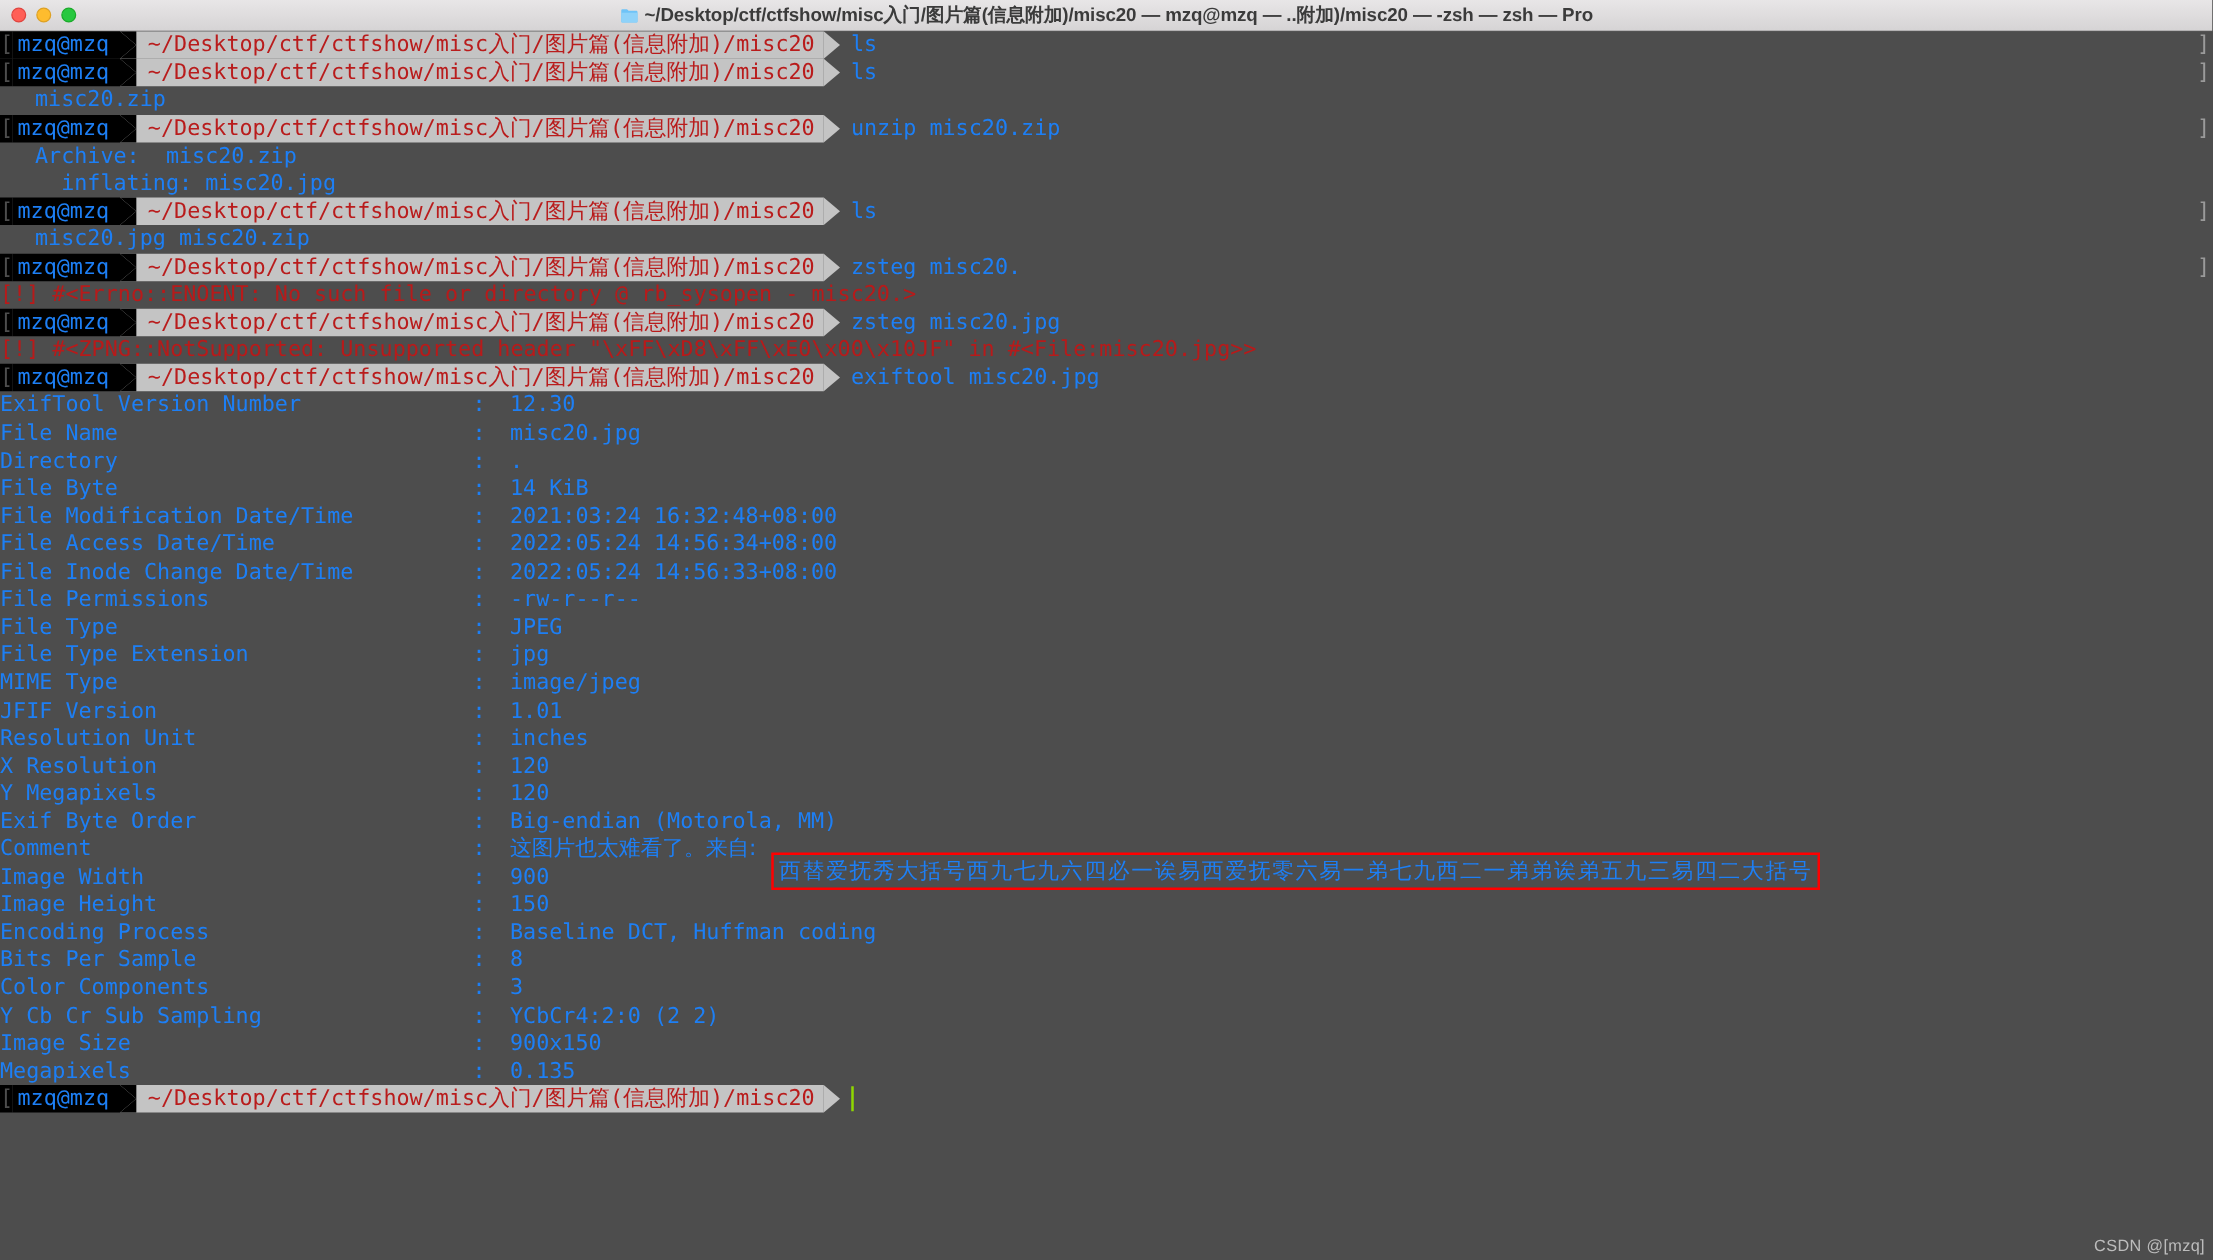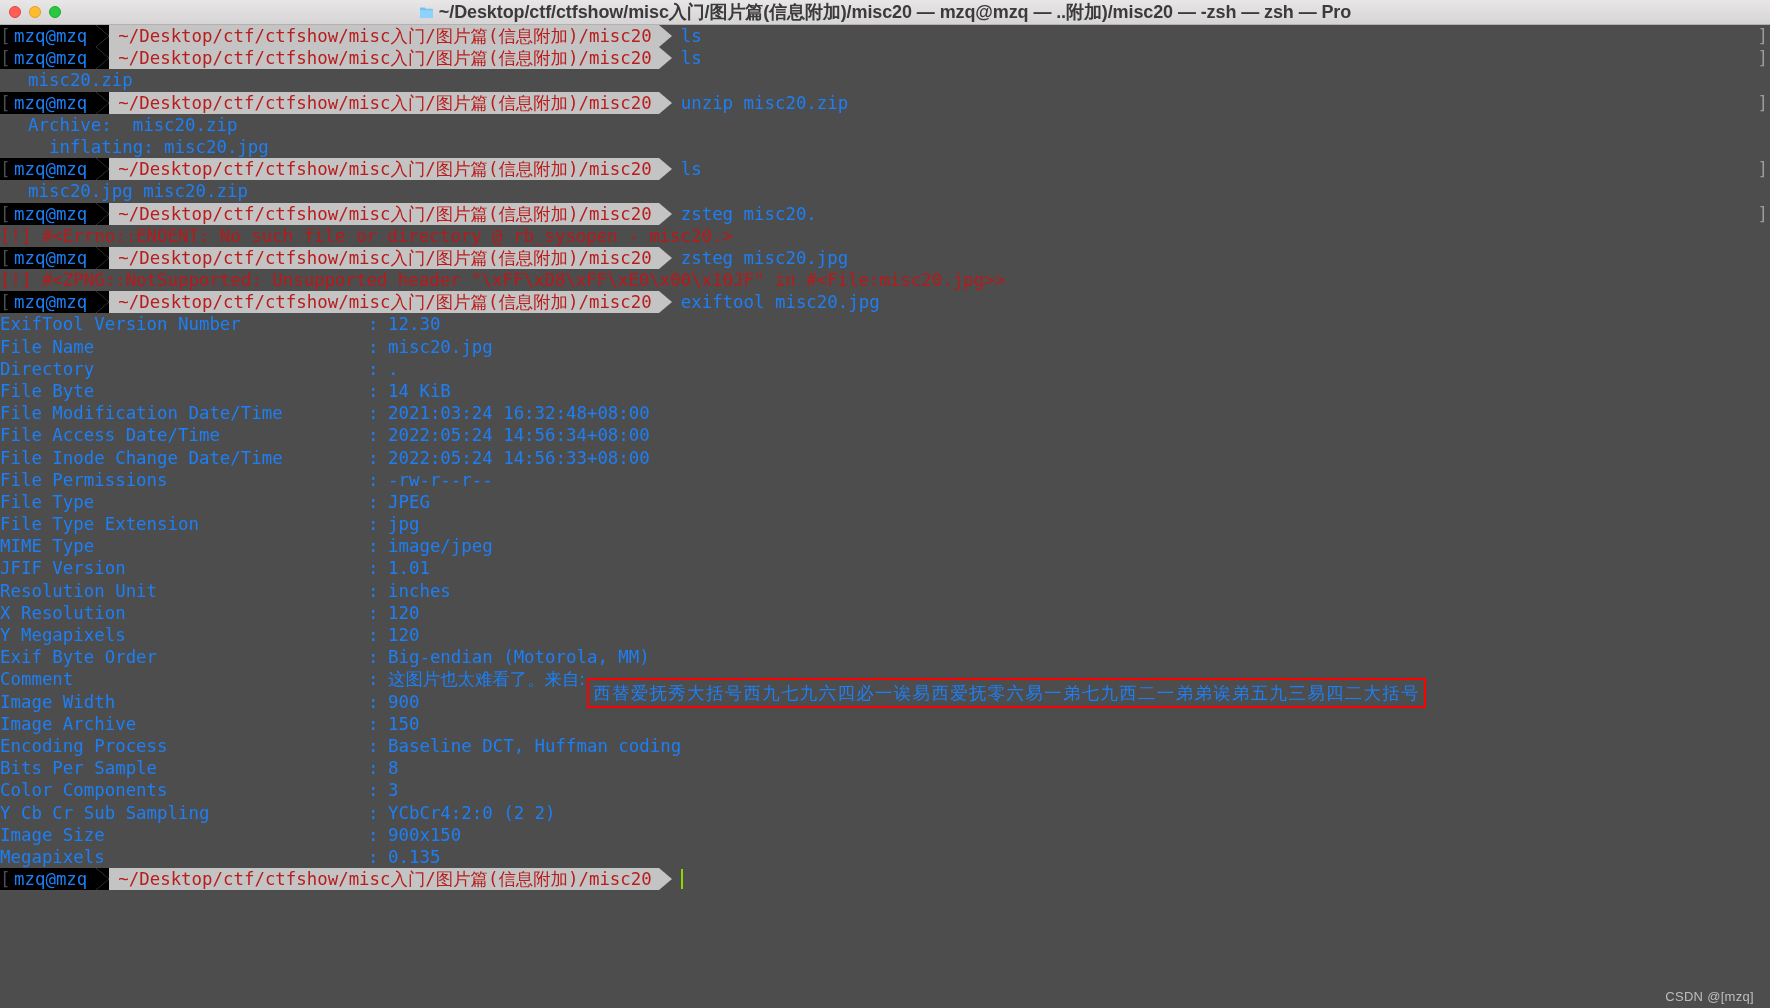--- a/index.html
+++ b/index.html
@@ -45,21 +45,21 @@
     left: 0; right: 0; top: 0; bottom: 0;
     display: flex;
     align-items: center;
     justify-content: center;
     gap: 5px;
     pointer-events: none;
   }
   .folder-icon { width: 15px; height: 13px; display:block; }
   .title-text {
     font-family: "Liberation Sans", sans-serif;
-    font-size: 18px;
+    font-size: 15px;
     font-weight: bold;
     color: #3b3b3b;
     white-space: nowrap;
     letter-spacing: -0.1px;
   }
 
   
   .term {
     flex: 1 1 auto;
     position: relative;
@@ -172,21 +172,22 @@
 
   .out-blue  { color: #1d7ff5; padding-left: 28px; }
   .out-red   { color: #b81a1a; }
 
   
   .exif-row {
     height: 22.2px;
     line-height: 22.2px;
     white-space: pre;
     display: flex;
-    align-items: flex-end;
+    align-items: center;
+    gap: 10px;
   }
   .exif-key {
     color: #1d7ff5;
     width: 368px;
     flex: 0 0 368px;
     display: inline-block;
     overflow: visible;
     white-space: pre;
   }
   .exif-colon { color: #1d7ff5; width: 20px; flex: 0 0 20px; }
@@ -201,21 +202,21 @@
     display: inline-block;
     line-height: 26px;
     height: 30px;
     position: relative;
     top: 17px;
     letter-spacing: 1.4px;
   }
 
   .watermark {
     position: absolute;
-    right: 16px;
+    right: 6px;
     bottom: 4px;
     color: #d0d0d0;
     font-family: "Liberation Sans", sans-serif;
     font-size: 13px;
     opacity: 0.85;
     letter-spacing: 0.3px;
   }
 </style>
 </head>
 <body>
@@ -316,21 +317,21 @@
       <div class="exif-row"><span class="exif-key">File Type</span><span class="exif-colon">:</span><span class="exif-val">JPEG</span></div>
       <div class="exif-row"><span class="exif-key">File Type Extension</span><span class="exif-colon">:</span><span class="exif-val">jpg</span></div>
       <div class="exif-row"><span class="exif-key">MIME Type</span><span class="exif-colon">:</span><span class="exif-val">image/jpeg</span></div>
       <div class="exif-row"><span class="exif-key">JFIF Version</span><span class="exif-colon">:</span><span class="exif-val">1.01</span></div>
       <div class="exif-row"><span class="exif-key">Resolution Unit</span><span class="exif-colon">:</span><span class="exif-val">inches</span></div>
       <div class="exif-row"><span class="exif-key">X Resolution</span><span class="exif-colon">:</span><span class="exif-val">120</span></div>
       <div class="exif-row"><span class="exif-key">Y Megapixels</span><span class="exif-colon">:</span><span class="exif-val">120</span></div>
       <div class="exif-row"><span class="exif-key">Exif Byte Order</span><span class="exif-colon">:</span><span class="exif-val">Big-endian (Motorola, MM)</span></div>
       <div class="exif-row"><span class="exif-key">Comment</span><span class="exif-colon">:</span><span class="exif-val cjk">这图片也太难看了。来自:</span><span class="exif-val cjk redbox">西替爱抚秀大括号西九七九六四必一诶易西爱抚零六易一弟七九西二一弟弟诶弟五九三易四二大括号</span></div>
       <div class="exif-row"><span class="exif-key">Image Width</span><span class="exif-colon">:</span><span class="exif-val">900</span></div>
-      <div class="exif-row"><span class="exif-key">Image Archive</span><span class="exif-colon">:</span><span class="exif-val">150</span></div>
+      <div class="exif-row"><span class="exif-key">Image Height</span><span class="exif-colon">:</span><span class="exif-val">150</span></div>
       <div class="exif-row"><span class="exif-key">Encoding Process</span><span class="exif-colon">:</span><span class="exif-val">Baseline DCT, Huffman coding</span></div>
       <div class="exif-row"><span class="exif-key">Bits Per Sample</span><span class="exif-colon">:</span><span class="exif-val">8</span></div>
       <div class="exif-row"><span class="exif-key">Color Components</span><span class="exif-colon">:</span><span class="exif-val">3</span></div>
       <div class="exif-row"><span class="exif-key">Y Cb Cr Sub Sampling</span><span class="exif-colon">:</span><span class="exif-val">YCbCr4:2:0 (2 2)</span></div>
       <div class="exif-row"><span class="exif-key">Image Size</span><span class="exif-colon">:</span><span class="exif-val">900x150</span></div>
       <div class="exif-row"><span class="exif-key">Megapixels</span><span class="exif-colon">:</span><span class="exif-val">0.135</span></div>
       <div class="promptline">
         <span class="lead-bracket">[</span>
         <span class="seg-user">mzq@mzq</span>
         <span class="arrow-black"></span>

